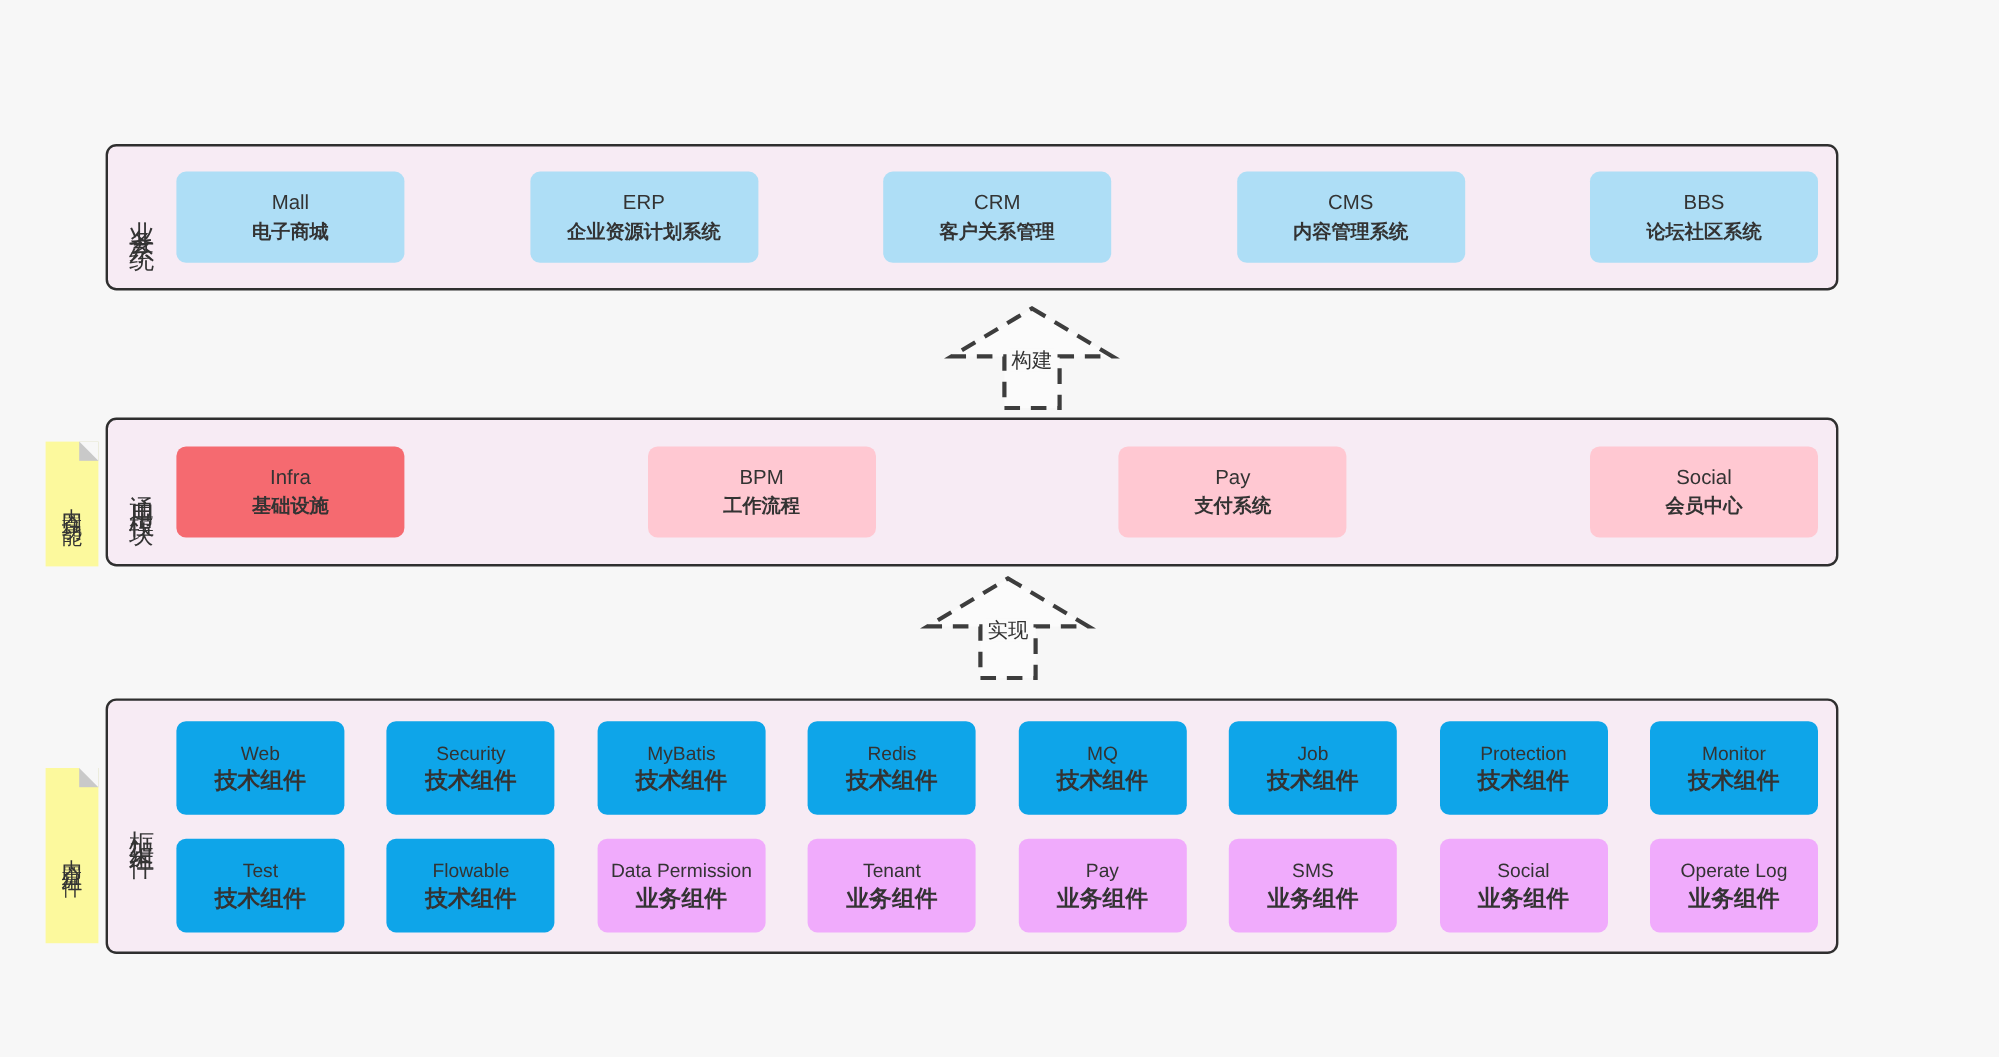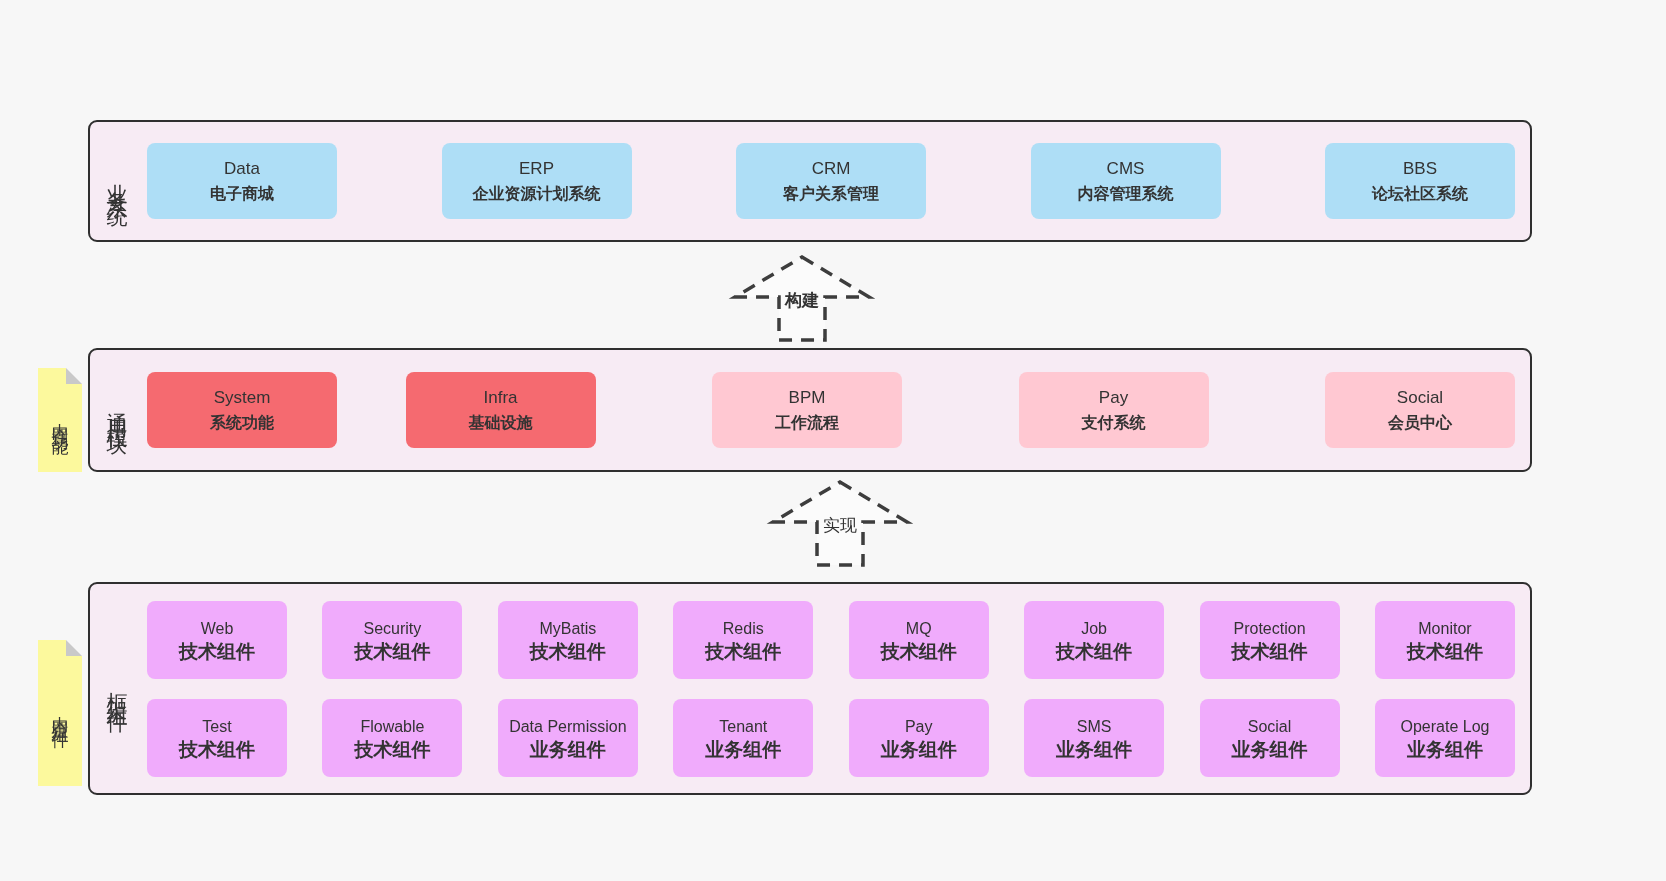--- a/index.html
+++ b/index.html
@@ -54,21 +54,21 @@
     text-align:center;font-size:17px;line-height:25px;color:#333;
     padding:0 6px;
   }
   .band--framework .box{width:140px;height:78px;font-size:16px;line-height:23px;}
   .box .sub{font-size:16px;font-weight:bold;}
   .band--framework .box .sub{font-size:19px;}
 
   .box--blue{background:#aedef6;}
   .box--red{background:#f56a70;}
   .box--pink{background:#ffc8d2;margin-left:48px;}
-  .box--green{background:#f0abfc;}
+  .box--green{background:#0ea5e9;}
   .box--lightgreen{background:#f0abfc;}
 
   
   .note{
     position:absolute;left:38px;width:44px;
     background:#fcf99d;
     display:flex;align-items:center;justify-content:center;
   }
   .note--modules{top:368px;height:104px;}
   .note--framework{top:640px;height:146px;}
@@ -77,42 +77,42 @@
     border-style:solid;border-width:0 16px 16px 0;
     border-color:#f7f7f7 #f7f7f7 #c9c9c9 #c9c9c9;
   }
   .note span{
     writing-mode:vertical-rl;text-orientation:upright;
     font-size:17px;letter-spacing:5px;color:#333;line-height:1;
   }
 
   
   .arrow{position:absolute;width:170px;height:90px;}
-  .arrow--build{left:717px;top:253px;font-weight:bold;}
+  .arrow--build{left:775px;top:253px;}
   .arrow--implement{left:755px;top:478px;}
   .arrow svg{display:block;width:100%;height:100%;}
   .arrow-label{
     position:absolute;left:0;top:52%;width:100%;
     transform:translateY(-50%);
     text-align:center;font-size:17px;color:#333;
   }
   .arrow-label em{font-style:normal;background:#fbfbfb;padding:0 2px;}
 </style>
 </head>
 <body>
 
 <div class="stage">
 
   <div class="band band--business">
     <div class="band-label">
       <span>业务系统</span>
     </div>
     <div class="band-content">
         <div class="box box--blue">
-    <span class="name">Data</span>
+    <span class="name">Mall</span>
     <span class="sub">电子商城</span>
   </div>
         <div class="box box--blue">
     <span class="name">ERP</span>
     <span class="sub">企业资源计划系统</span>
   </div>
         <div class="box box--blue">
     <span class="name">CRM</span>
     <span class="sub">客户关系管理</span>
   </div>
@@ -135,24 +135,20 @@
       <em>构建</em>
     </div>
   </div>
 
   <div class="band band--modules">
     <div class="band-label">
       <span>通用模块</span>
     </div>
     <div class="band-content">
         <div class="box box--red">
-    <span class="name">System</span>
-    <span class="sub">系统功能</span>
-  </div>
-        <div class="box box--red">
     <span class="name">Infra</span>
     <span class="sub">基础设施</span>
   </div>
         <div class="box box--pink">
     <span class="name">BPM</span>
     <span class="sub">工作流程</span>
   </div>
         <div class="box box--pink">
     <span class="name">Pay</span>
     <span class="sub">支付系统</span>

